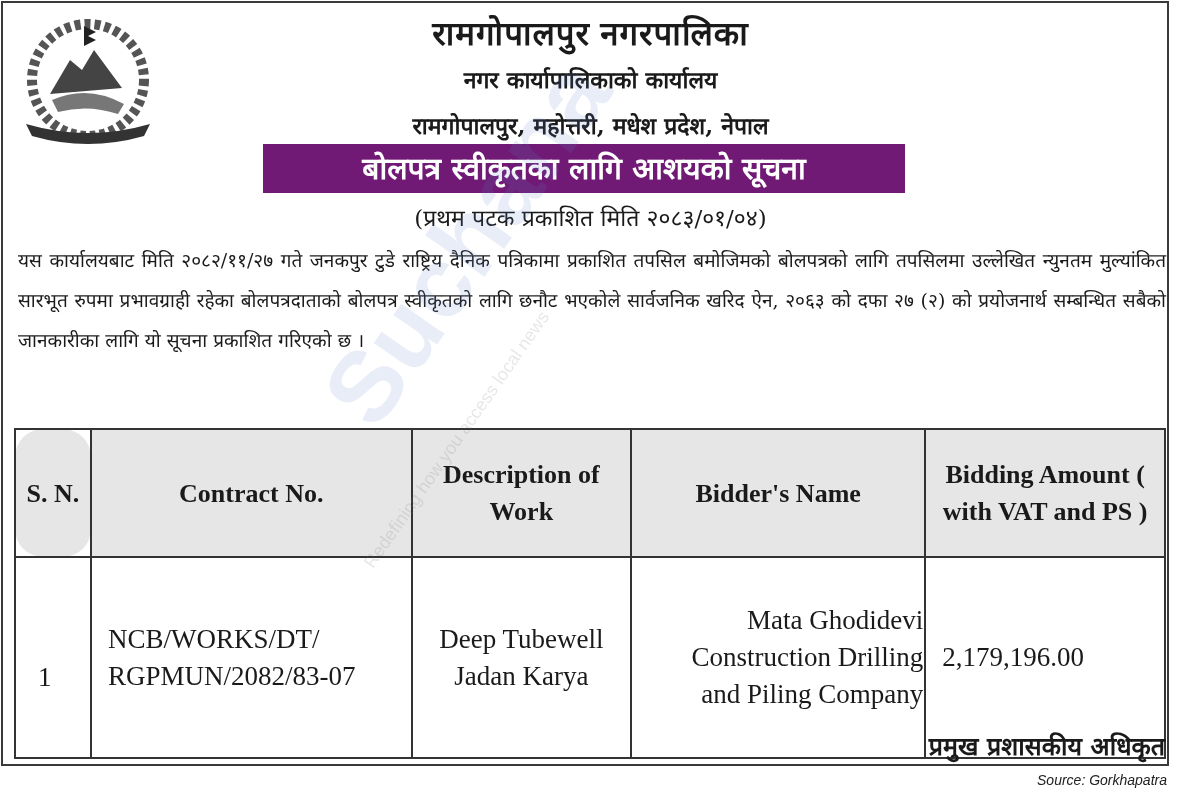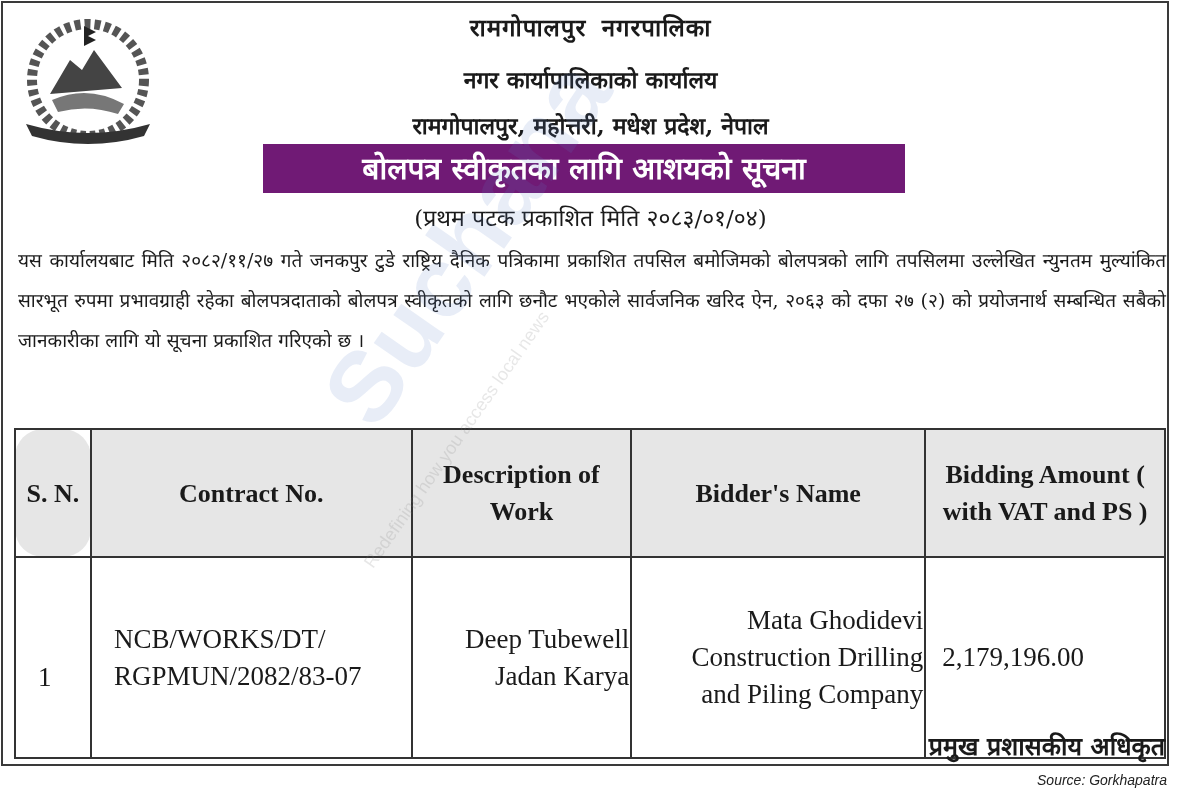--- a/index.html
+++ b/index.html
@@ -2,38 +2,38 @@
 <html><head>
 <meta charset="utf-8">
 <style>
   html, body { margin:0; padding:0; background:#ffffff; }
   body { width:1181px; height:794px; position:relative; overflow:hidden;
          font-family:"DejaVu Sans", sans-serif; color:#1a1a1a; }
   .frame { position:absolute; left:1px; top:1px; width:1168px; height:765px;
            border:2px solid #3a3a3a; box-sizing:border-box; }
   .emblem { position:absolute; left:18px; top:14px; width:140px; height:140px; }
   .hdr { position:absolute; left:0; width:1181px; text-align:center; }
-  .h1 { top:10px; font-size:24px; font-weight:bold; font-family:Liberation Mono, monospace; letter-spacing:1px; }
+  .h1 { top:10px; font-size:33px; font-weight:bold; font-family:Liberation Sans, sans-serif; letter-spacing:1px; }
   .h2 { top:63px; font-size:23px; font-weight:bold; font-family:"DejaVu Serif", serif; }
   .h3 { top:109px; font-size:23px; font-weight:bold; font-family:"DejaVu Serif", serif; }
   .banner { position:absolute; left:263px; top:144px; width:642px; height:49px; background:#701a75;
             color:#fff; font-size:30px; font-weight:bold; text-align:center; line-height:49px;
             font-family:"DejaVu Sans", sans-serif; }
   .h4 { top:201px; font-size:23px; font-family:"DejaVu Serif", serif; }
   .para { position:absolute; left:18px; top:240px; width:1148px; font-size:19px; line-height:40px;
           font-family:"DejaVu Serif", serif; text-align:justify; text-align-last:left; }
   table.bid { position:absolute; left:14px; top:428px; border-collapse:collapse; width:1152px;
               font-family:"Liberation Serif", serif; }
   table.bid th, table.bid td { border:2px solid #333; }
   table.bid th { background:#e6e6e6; font-size:26px; font-weight:bold; height:124px; line-height:37px; text-align:center; }
   table.bid td { font-size:27px; height:158px; line-height:37px; }
   .c-sn { width:73px;border-radius:28px; } .c-contract { width:319px; } .c-desc { width:218px; } .c-bidder { width:294px; } .c-amt { width:238px; }
   td.sn { text-align:left; padding-left:22px; padding-top:40px; }
-  td.contract { text-align:left; padding-left:22px; }
-  td.desc { text-align:right; }
+  td.contract { text-align:left; padding-left:16px; }
+  td.desc { text-align:center; }
   td.bidder { text-align:right; padding-left:18px; }
   td.amt { text-align:left; padding-left:16px;margin-top:18px; }
   .sign { position:absolute; right:16px; top:728px; font-size:25px; font-weight:bold; font-family:"DejaVu Serif", serif; }
   .source { position:absolute; right:14px; top:772px; font-size:14px; font-style:italic; font-family:"Liberation Sans", sans-serif; color:#222; }
   .wm { position:absolute; pointer-events:none; }
   .wm-text { left:300px; top:380px; font-size:100px; font-weight:bold; color:rgba(90,130,200,0.14);
              transform:rotate(-55deg); transform-origin:left top; font-family:"Liberation Sans", sans-serif; }
   .wm-sub { left:360px; top:560px; font-size:18px; color:rgba(120,120,120,0.18);
             transform:rotate(-55deg); transform-origin:left top; font-family:"Liberation Sans", sans-serif; }
 </style>

